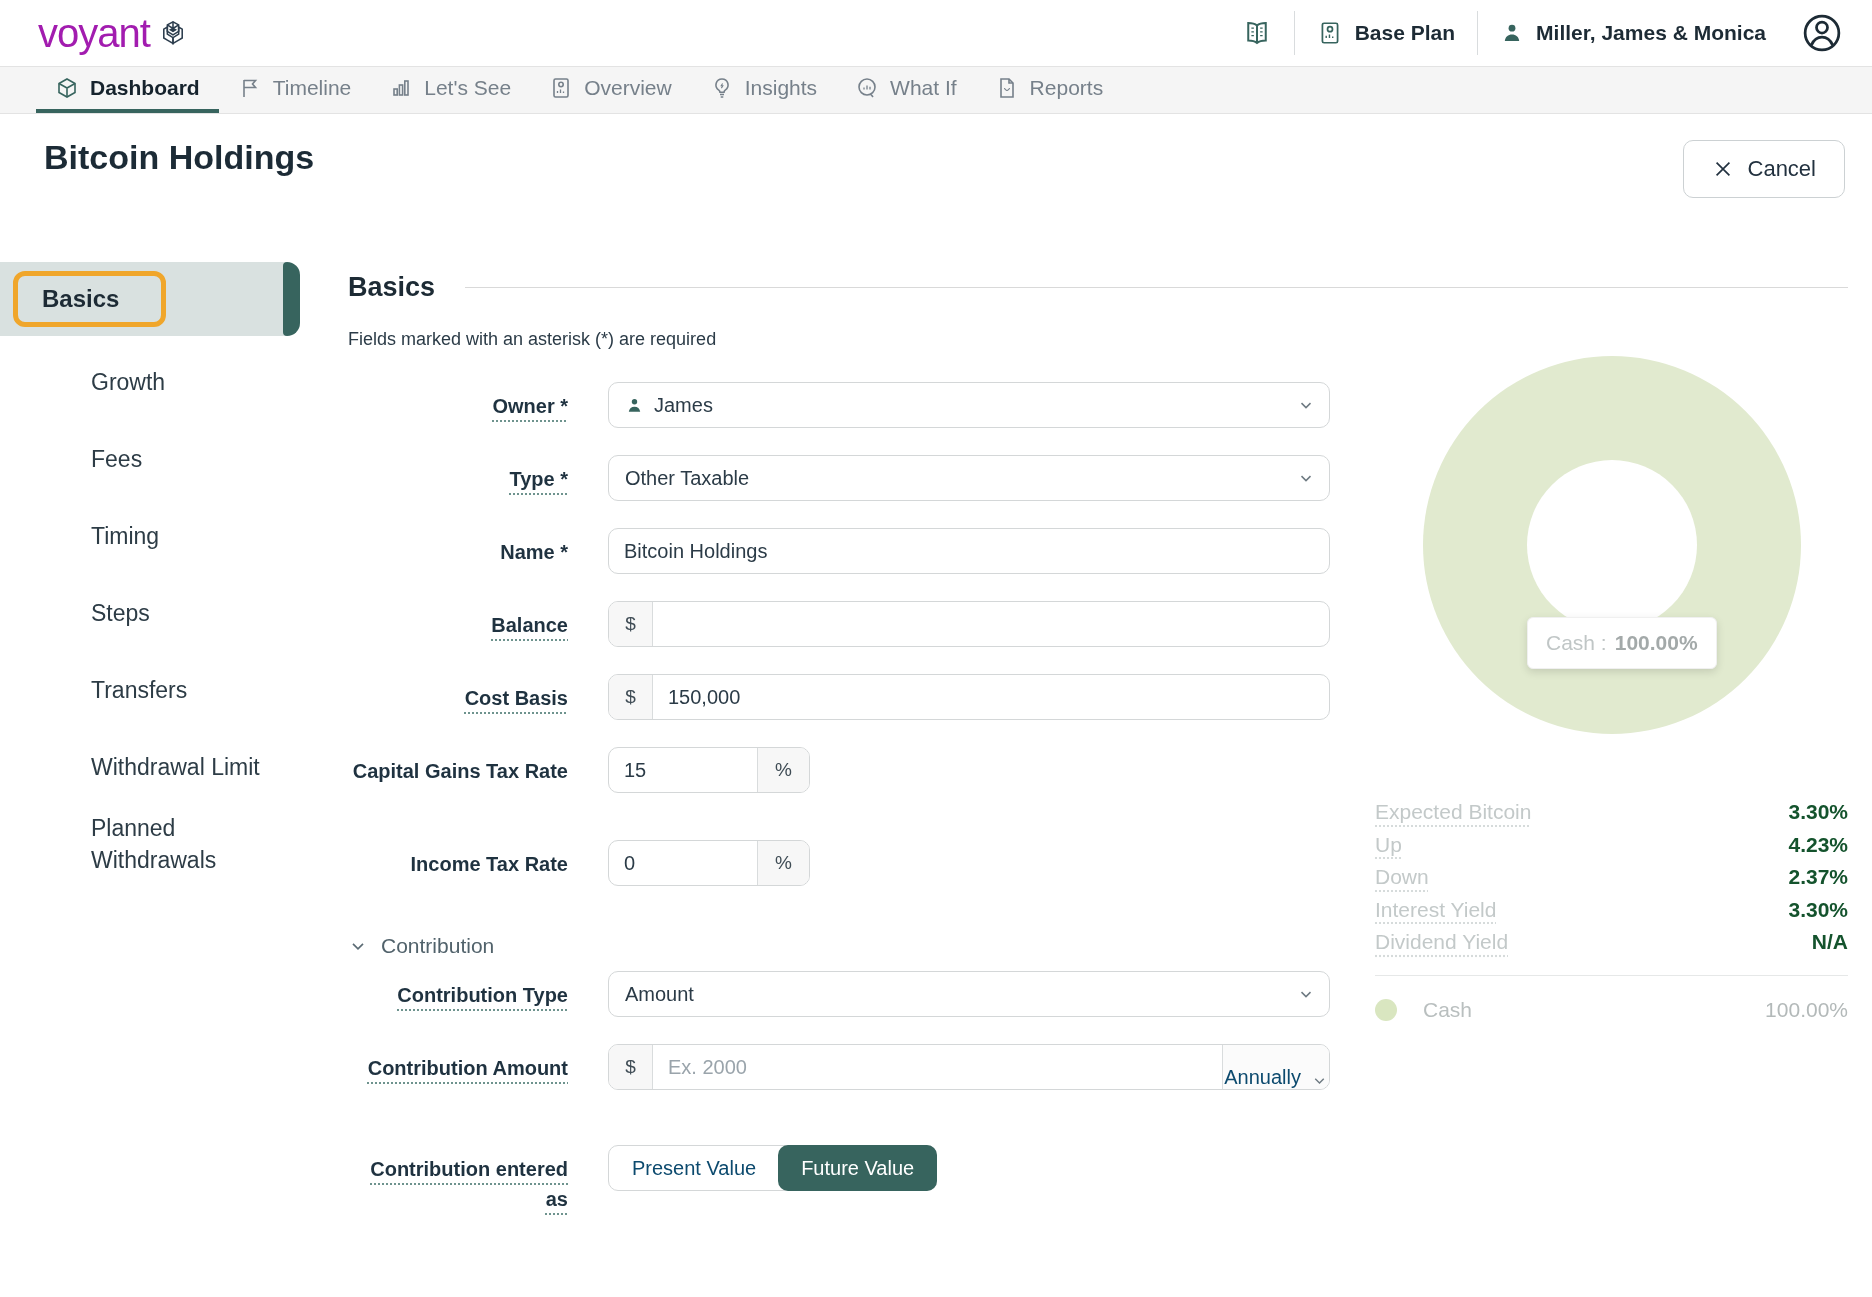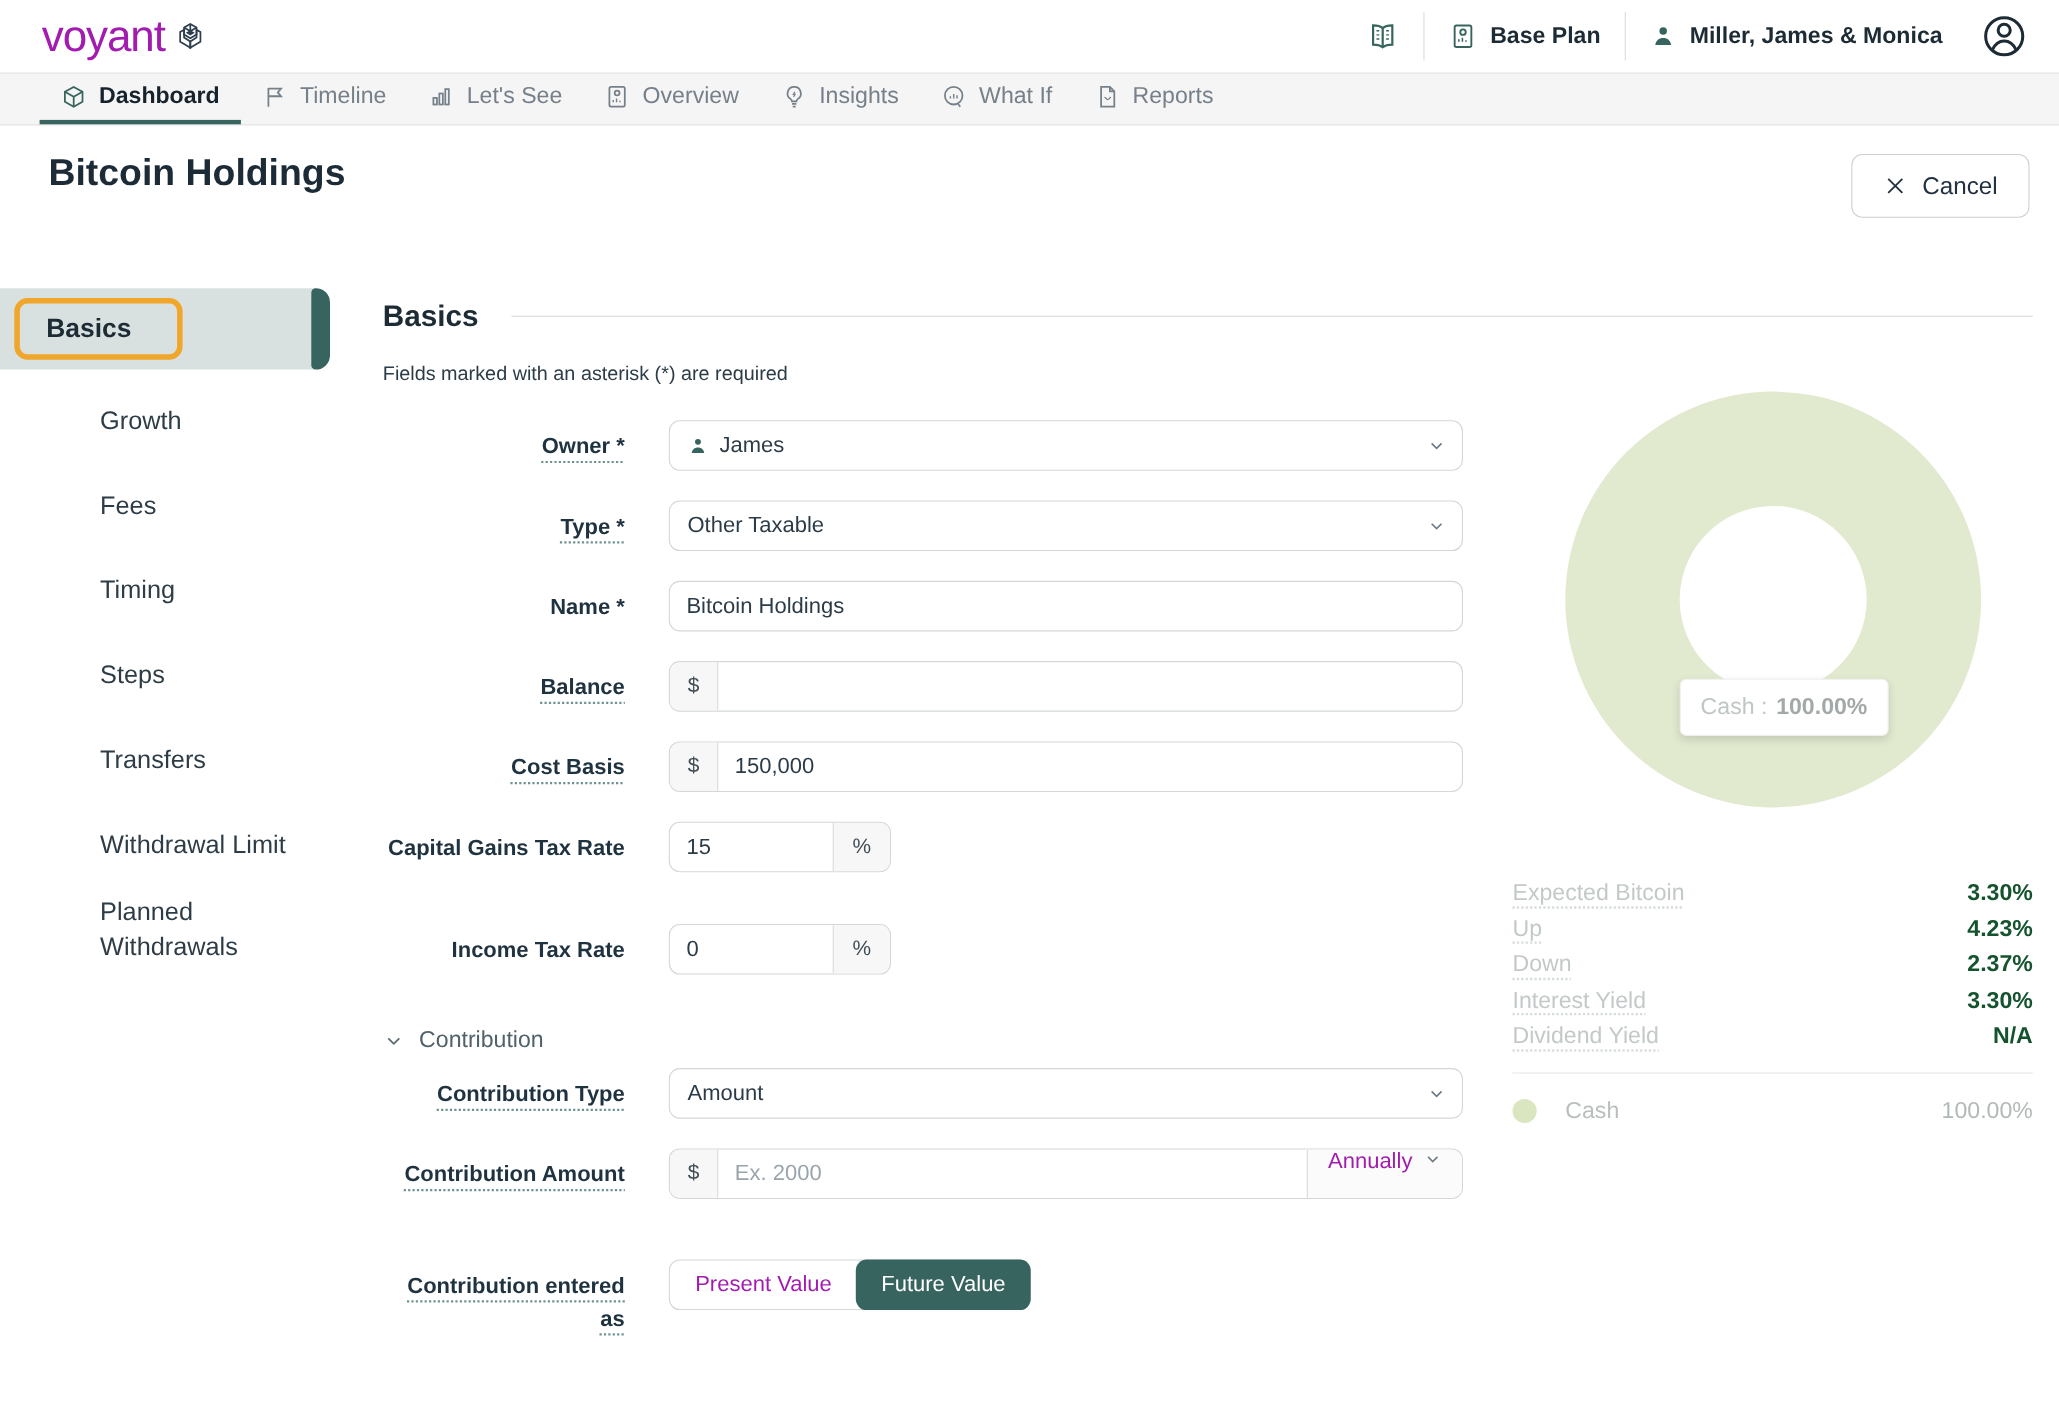--- a/index.html
+++ b/index.html
@@ -57,31 +57,31 @@
 
   .select { position:relative; width:100%; height:46px; border:1px solid #d4d7d8; border-radius:10px; background:#fff; display:flex; align-items:center; gap:10px; padding:0 44px 0 16px; font-size:20px; color:#2b3b47; cursor:pointer; }
   .select .chev { position:absolute; right:14px; color:#6e7a82; }
   .tinput { width:100%; height:46px; border:1px solid #d4d7d8; border-radius:10px; padding:0 15px; font-size:20px; color:#2b3b47; font-family:"Liberation Sans", sans-serif; outline:none; background:#fff; }
   .group { display:flex; height:46px; border:1px solid #d4d7d8; border-radius:10px; background:#fff; overflow:hidden; }
   .group input { border:none; outline:none; flex:1; padding:0 15px; font-size:20px; color:#2b3b47; font-family:"Liberation Sans", sans-serif; min-width:0; background:transparent; }
   .group input::placeholder { color:#9aa4ab; }
   .addon-l { width:44px; background:#f7f7f7; border-right:1px solid #d9dcdd; display:flex; align-items:center; justify-content:center; font-size:19px; color:#3f4c55; }
   .addon-r { width:52px; background:#f7f7f7; border-left:1px solid #d9dcdd; display:flex; align-items:center; justify-content:center; font-size:19px; color:#3f4c55; }
   .group.small { width:202px; }
-  .freq-addon { display:flex; align-items:flex-start; gap:10px; padding:0 18px; border-left:1px solid #d9dcdd; background:#fbfbfb; font-size:20px; color:#a21caf; cursor:pointer; }
+  .freq-addon { display:flex; align-items:flex-end; gap:10px; padding:0 1px; border-left:1px solid #d9dcdd; background:#fbfbfb; font-size:20px; color:#0c4a6e; cursor:pointer; }
   .freq-addon .chev { color:#6e7a82; }
 
   .row-capgains { margin-bottom:20px; }
   .contrib-head { margin-top:48px; display:flex; align-items:center; gap:13px; font-size:21px; color:#51626b; cursor:pointer; }
   .contrib-head .chev { color:#5b6b74; }
   .row-contrib-type { margin-top:13px; }
   .row-entered { margin-top:28px; }
 
   .seg { display:inline-flex; height:46px; border:1px solid #d4d7d8; border-radius:10px; background:#fff; }
-  .seg-opt { display:flex; align-items:center; padding:0 23px; font-size:20px; color:#a21caf; cursor:pointer; }
+  .seg-opt { display:flex; align-items:center; padding:0 23px; font-size:20px; color:#0c4a6e; cursor:pointer; }
   .seg-opt.active { background:#37645e; color:#fff; border-radius:10px; margin:-1px; }
 
   
   .donut { position:absolute; left:1423px; top:356px; width:378px; height:378px; border-radius:50%; background:#e1eacf; }
   .donut-hole { position:absolute; left:104px; top:104px; width:170px; height:170px; border-radius:50%; background:#fff; }
   .donut-tip { position:absolute; left:1527px; top:617px; height:52px; display:flex; align-items:center; gap:8px; background:#fff; border:1px solid #f0f0f0; border-radius:6px; box-shadow:0 3px 8px rgba(0,0,0,0.13); padding:0 18px; font-size:21px; }
   .tip-label { color:#c0c6c6; }
   .tip-value { color:#a3a9a9; font-weight:700; }
 
   .stats { position:absolute; left:1375px; top:800px; width:473px; }

